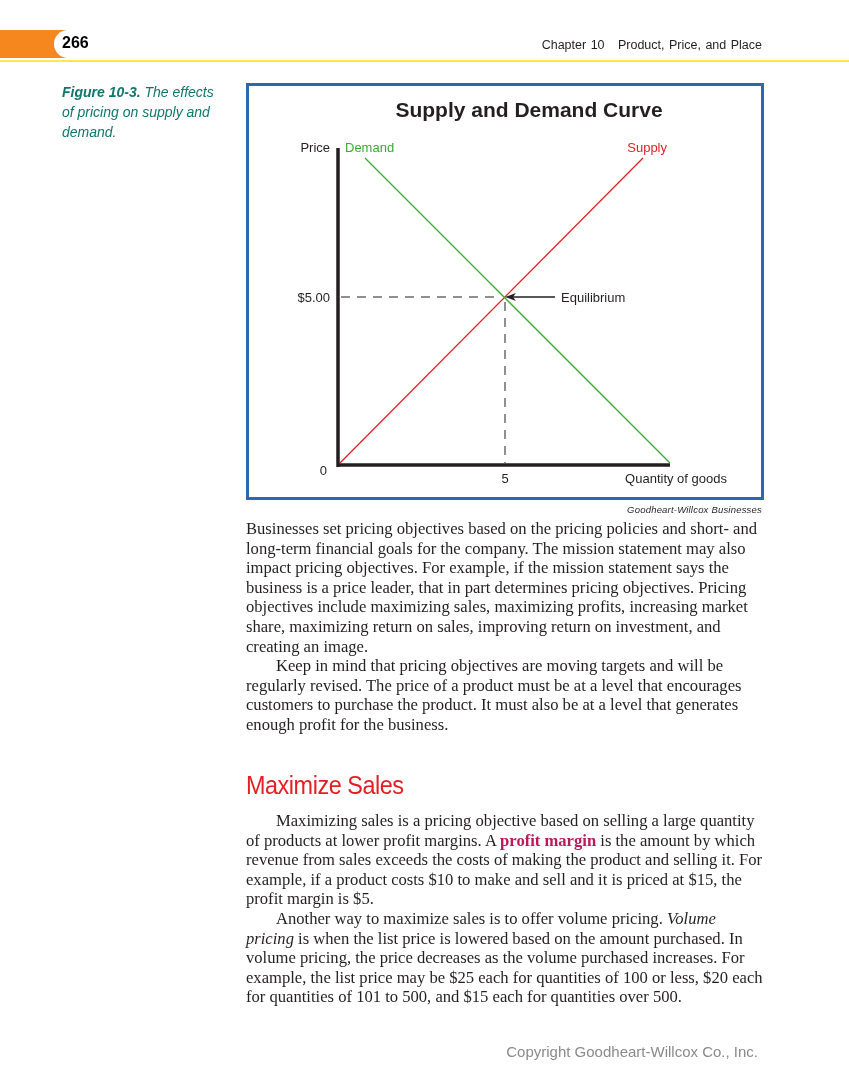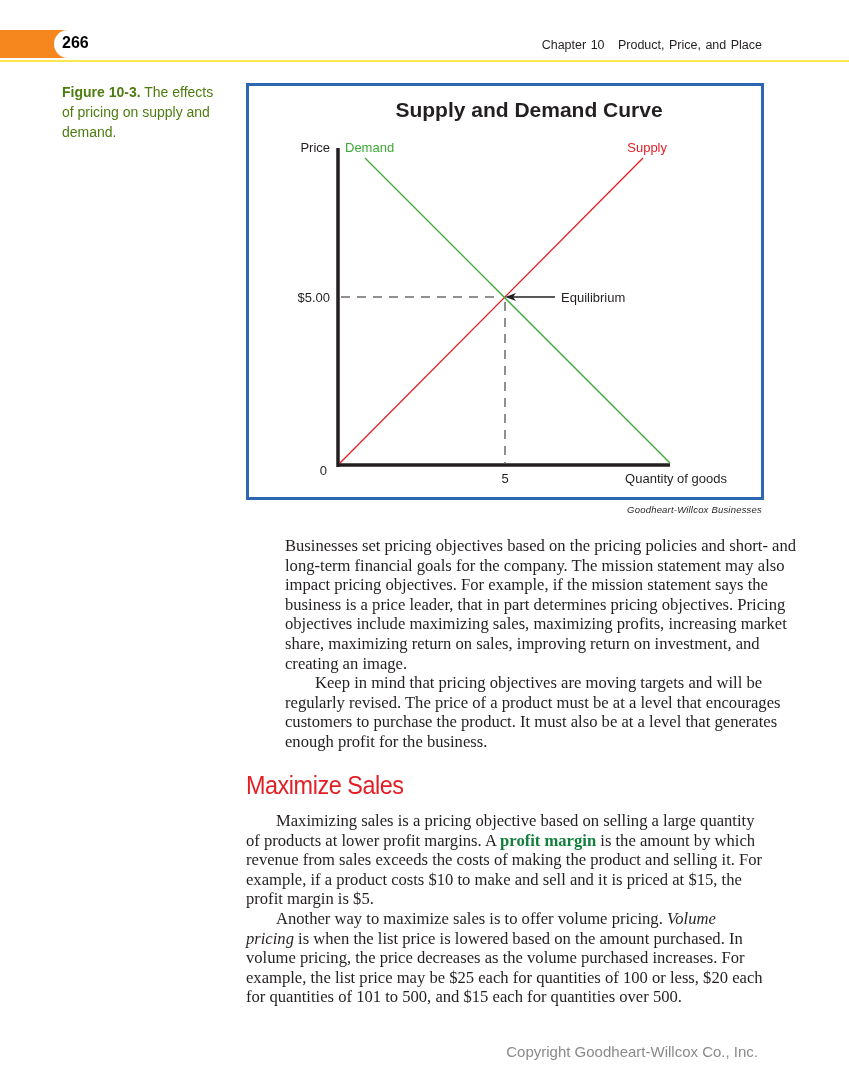--- a/index.html
+++ b/index.html
@@ -2,31 +2,31 @@
 <html><head>
 <meta charset="utf-8">
 <style>
   html, body { margin:0; padding:0; background:#ffffff; }
   body { width:849px; height:1087px; position:relative; overflow:hidden; font-family:"Liberation Sans", sans-serif; color:#231f20; }
   .tab { position:absolute; left:0; top:30px; width:75px; height:28px; background:#f6871f; }
   .page-pill { position:absolute; left:54px; top:30px; width:60px; height:28px; background:#fff; border-radius:14px 0 0 14px; }
   .page-num { position:absolute; left:62px; top:34px; font-size:16px; font-weight:bold; color:#000000; }
   .running-head { position:absolute; right:87px; top:38px; font-size:12.5px; color:#231f20; word-spacing:1px;margin-left:28px; }
   .rule { position:absolute; left:0; top:60px; width:849px; height:2px; background:#fde74c; }
-  .caption { position:absolute; left:62px; top:82px; width:160px; font-size:14px; line-height:20px; color:#4d7c0f; }
+  .caption { position:absolute; left:62px; top:82px; width:160px; font-size:14px; line-height:20px; color:#0f766e;font-style:italic; }
   .caption b { font-weight:bold; }
   .figbox { position:absolute; left:246px; top:83px; width:512px; height:411px; border:3px solid #2e67b1; background:#fff; }
   .chart-title { position:absolute; left:0; width:100%; top:12px; text-align:center; font-size:21px; font-weight:bold; color:#231f20;padding-left:24px; }
   svg.chart { position:absolute; left:0; top:0; }
   .credit { position:absolute; right:87px; top:504px; font-size:9.5px; font-style:italic; color:#231f20; letter-spacing:0.2px; }
   .body { position:absolute; left:246px; width:520px; font-family:"Liberation Serif", serif; font-size:16.6px; line-height:19.6px; color:#231f20; }
   .body p { margin:0; }
   .indent { text-indent:30px; }
   .h2 { position:absolute; left:246px; top:770px; font-size:26px; color:#e31e24; font-family:"Liberation Sans", sans-serif; letter-spacing:-0.5px; transform:scaleX(0.9); transform-origin:left; }
-  .term { color:#15803d; font-weight:bold; }
+  .term { color:#be185d; font-weight:bold; }
   .copyright { position:absolute; right:91px; top:1043px; font-size:15px; color:#8a8a8a; }
 </style>
 </head>
 <body>
 
 <div class="tab"></div>
 <div class="page-pill"></div>
 <div class="page-num">266</div>
 <div class="running-head" style="white-space:pre;">Chapter 10   Product, Price, and Place</div>
 <div class="rule"></div>
@@ -57,21 +57,21 @@
     <text x="81" y="216" text-anchor="end" font-family="Liberation Sans, sans-serif" font-size="13" fill="#231f20">$5.00</text>
     <text x="312" y="216" font-family="Liberation Sans, sans-serif" font-size="13" fill="#231f20">Equilibrium</text>
     <text x="78" y="389" text-anchor="end" font-family="Liberation Sans, sans-serif" font-size="13" fill="#231f20">0</text>
     <text x="256" y="397" text-anchor="middle" font-family="Liberation Sans, sans-serif" font-size="13" fill="#231f20">5</text>
     <text x="478" y="397" text-anchor="end" font-family="Liberation Sans, sans-serif" font-size="13" fill="#231f20">Quantity of goods</text>
   </svg>
 </div>
 
 <div class="credit">Goodheart-Willcox Businesses</div>
 
-<div class="body" style="top:536px;margin-left:39px;">
+<div class="body" style="top:519px;">
   <p>Businesses set pricing objectives based on the pricing policies and short- and long-term financial goals for the company. The mission statement may also impact pricing objectives. For example, if the mission statement says the business is a price leader, that in part determines pricing objectives. Pricing objectives include maximizing sales, maximizing profits, increasing market share, maximizing return on sales, improving return on investment, and creating an image.</p>
   <p class="indent">Keep in mind that pricing objectives are moving targets and will be regularly revised. The price of a product must be at a level that encourages customers to purchase the product. It must also be at a level that generates enough profit for the business.</p>
 </div>
 
 <div class="h2">Maximize Sales</div>
 
 <div class="body" style="top:811px;">
   <p class="indent"><span>Maximizing sales is a pricing objective based on selling a large quantity of products at lower profit margins. A </span><span class="term">profit margin</span><span> is the amount by which revenue from sales exceeds the costs of making the product and selling it. For example, if a product costs $10 to make and sell and it is priced at $15, the profit margin is $5.</span></p>
   <p class="indent"><span>Another way to maximize sales is to offer volume pricing. </span><i>Volume pricing</i><span> is when the list price is lowered based on the amount purchased. In volume pricing, the price decreases as the volume purchased increases. For example, the list price may be $25 each for quantities of 100 or less, $20 each for quantities of 101 to 500, and $15 each for quantities over 500.</span></p>
 </div>

